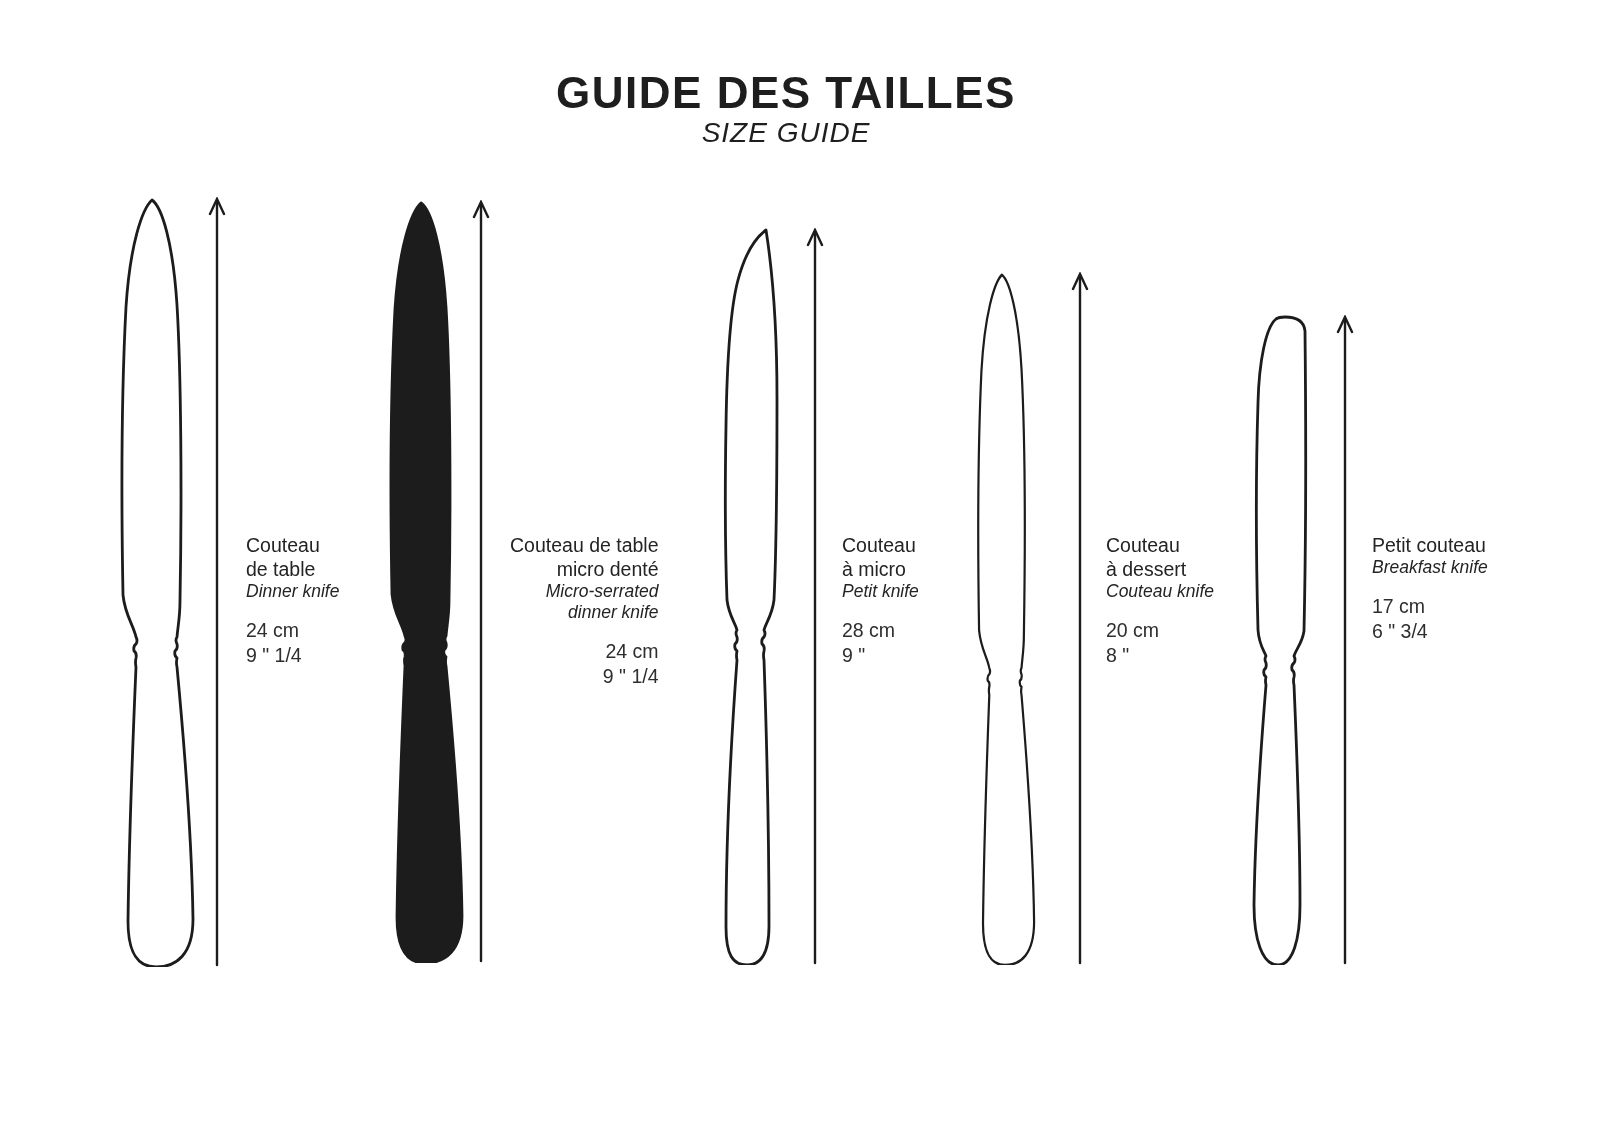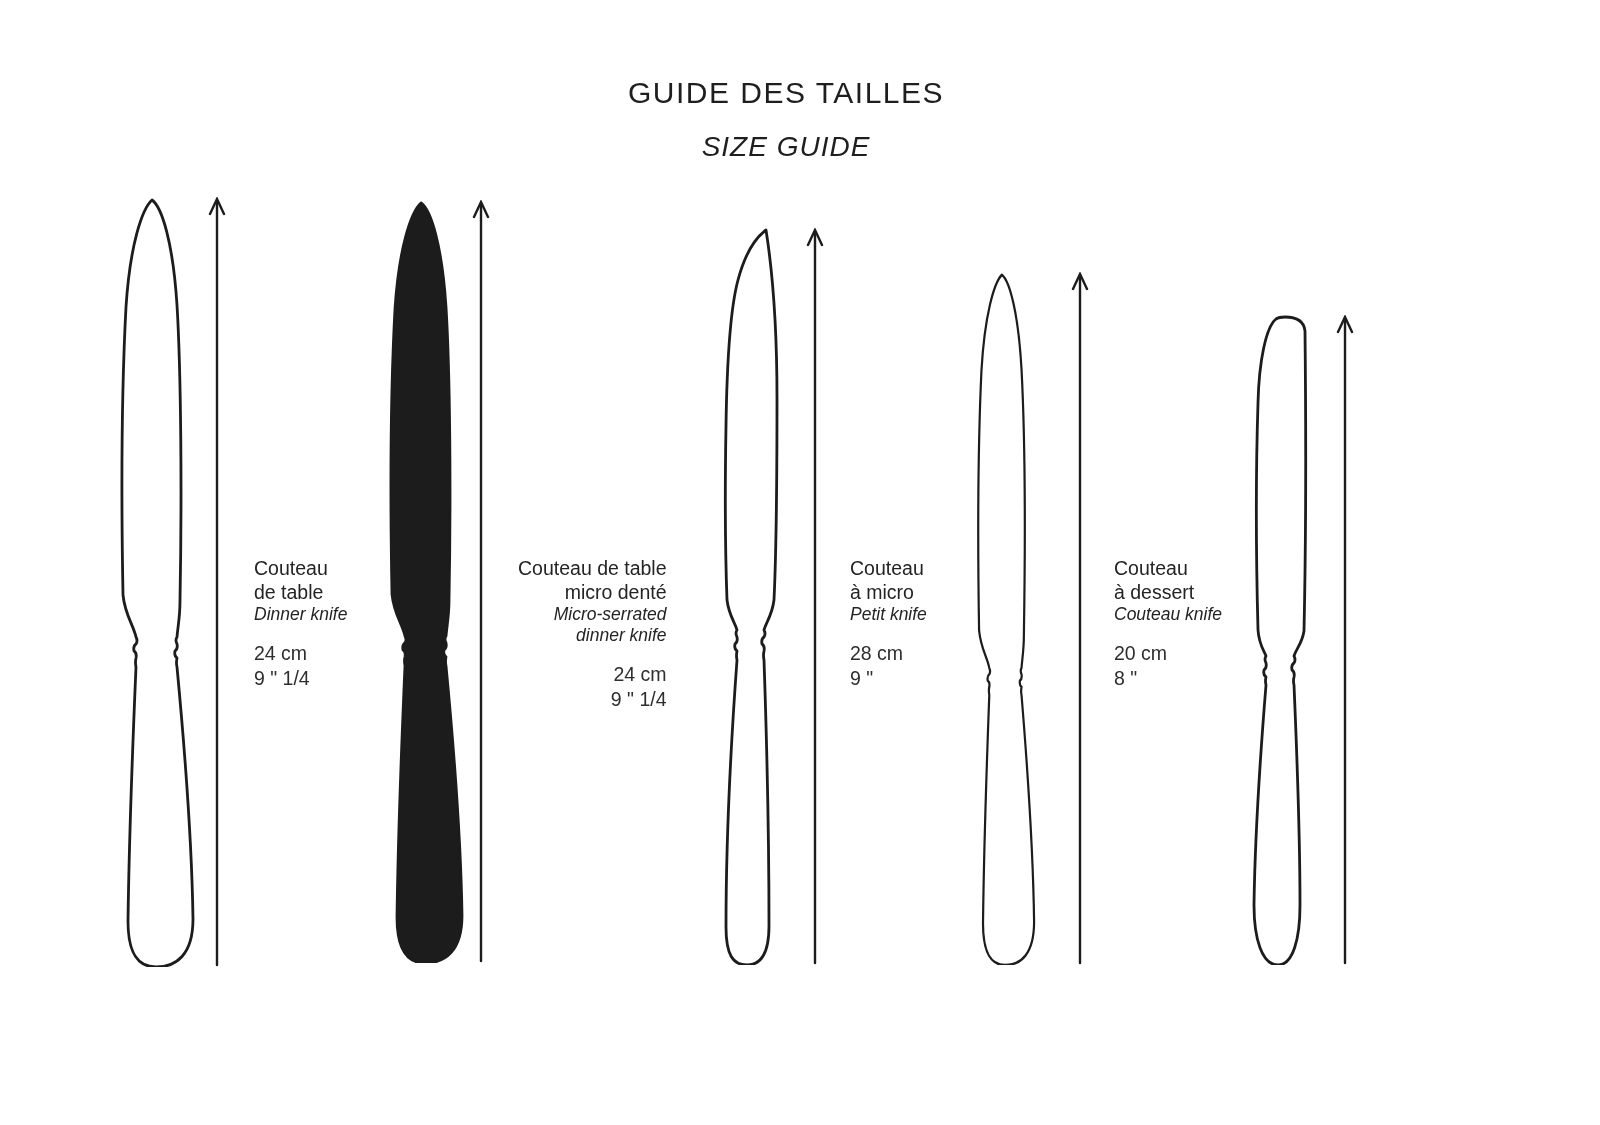--- a/index.html
+++ b/index.html
@@ -17,34 +17,34 @@
   
   .header {
     position: absolute;
     left: 786px;
     top: 72px;
     transform: translateX(-50%);
     text-align: center;
     white-space: nowrap;
   }
   .title {
-    font-size: 30px;
+    font-size: 44px;
     letter-spacing: 1.5px;
-    font-weight: 400;
+    font-weight: 700;
     color: #1e1e1e;
     line-height: 42px;
   }
   .subtitle {
     font-size: 28px;
     font-style: italic;
     letter-spacing: 1px;
     font-weight: 400;
     color: #1e1e1e;
     line-height: 34px;
-    margin-top: 16px;
+    margin-top: 2px;
   }
   
   .fig { position: absolute; }
   .knife-path {
     fill: none;
     stroke: var(--ink);
     stroke-width: 2.8;
     stroke-linejoin: round;
     stroke-linecap: round;
   }
@@ -52,23 +52,22 @@
   .arrow-line, .arrow-head {
     fill: none;
     stroke: var(--ink);
     stroke-width: 2.4;
     stroke-linecap: round;
     stroke-linejoin: miter;
   }
   
   .knife-label {
     position: absolute;
-    top: 556px;
+    top: 533px;
     white-space: nowrap;
-    margin-left: 8px;
   }
   .knife-label .fr {
     font-size: 19.5px;
     line-height: 24px;
     color: #242424;
   }
   .knife-label .en {
     font-size: 17.5px;
     line-height: 21px;
     font-style: italic;
@@ -162,14 +161,22 @@
       <div>20 cm</div>
       <div>8 "</div>
     </div>
   </div>
 
   <svg class="fig" style="left:1233px; top:315px;" width="122" height="650" viewBox="0 0 122 650">
     <use href="#shape-breakfast" class="knife-path" vector-effect="non-scaling-stroke"></use>
     <line class="arrow-line" x1="112" y1="6" x2="112" y2="648"></line>
     <path class="arrow-head" d="M105,17 L112,2 L119,17"></path>
   </svg>
+  <div class="knife-label" style="left:1372px;">
+    <div class="fr">Petit couteau</div>
+    <div class="en">Breakfast knife</div>
+    <div class="dims">
+      <div>17 cm</div>
+      <div>6 " 3/4</div>
+    </div>
+  </div>
 
 </div>
 
 </body></html>

